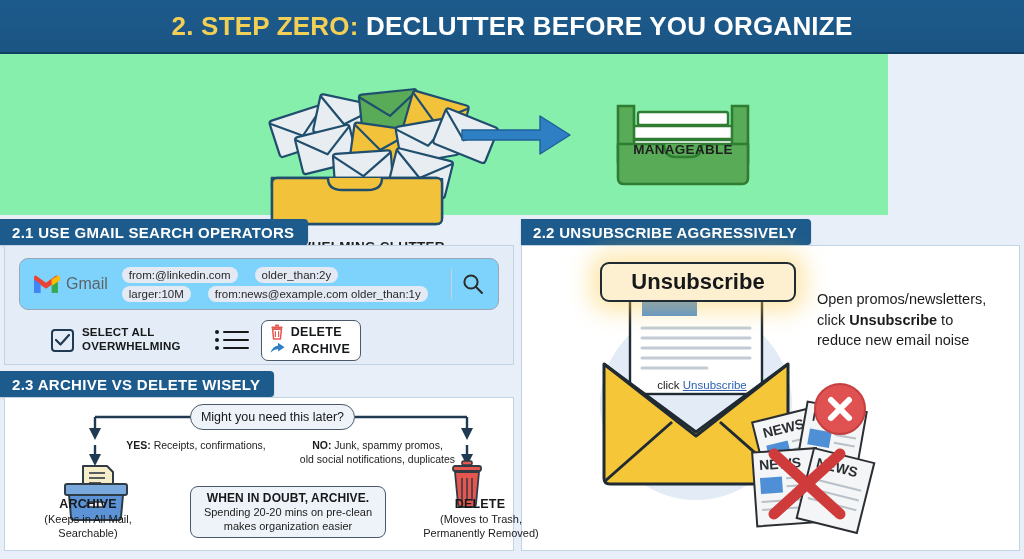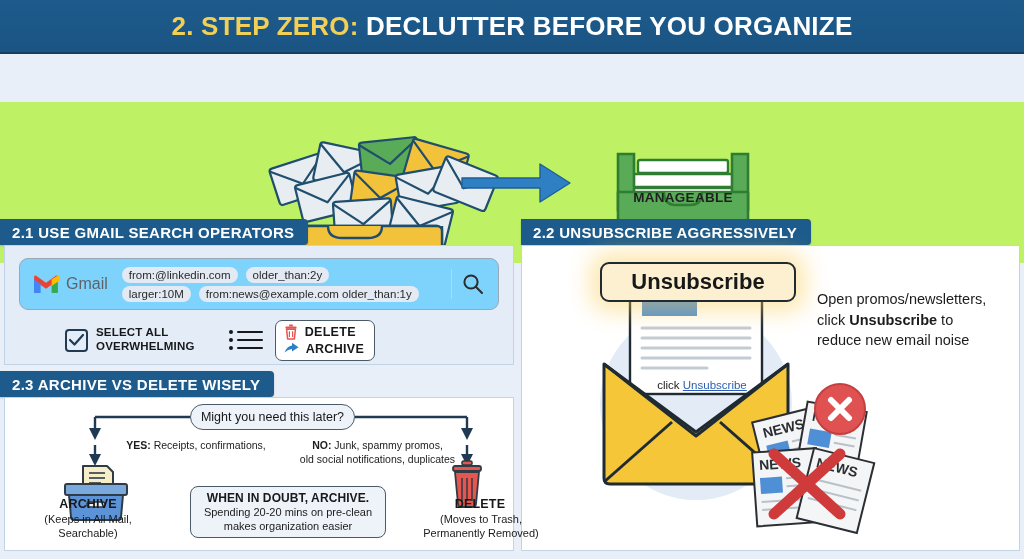--- a/index.html
+++ b/index.html
@@ -19,23 +19,22 @@
     border-bottom:2px solid #123f63;
   }
   .header h1 {
     font-size:26px; font-weight:bold; letter-spacing:.2px; color:#ffffff;
     white-space:nowrap;
   }
   .header .accent { color:#f2cf55; }
 
   
   .hero {
-    position:absolute; left:0; top:54px; width:1024px; height:161px;
-    background:#bef264;
-    margin-top:48px;
+    position:absolute; left:0; top:54px; width:888px; height:161px;
+    background:#86efac;
   }
   .hero-inner{ position:relative; width:100%; height:100%; }
 
   .count {
     position:absolute; left:293px; top:62px; width:120px; text-align:center;
     font-size:27px; font-weight:bold; color:#d6453e;
     text-shadow:1px 1px 0 rgba(0,0,0,.18);
   }
   .cap {
     position:absolute; font-size:13.5px; font-weight:bold; color:#1f1f1f;
@@ -66,30 +65,30 @@
   }
   .searchbar {
     position:absolute; left:14px; top:12px; width:480px; height:52px;
     background:#7dd3fc; border:1px solid #9aa7b4; border-radius:9px;
     display:flex; align-items:center;
   }
   .gmail-logo{ display:flex; align-items:center; gap:6px; padding:0 8px 0 12px; }
   .gm-svg{ width:28px; height:21px; }
   .gm-word{ font-size:16px; color:#5f6368; font-family:"Liberation Sans",sans-serif; }
   .chips { flex:1; display:flex; flex-direction:column; gap:3px; padding-left:6px; }
-  .chip-row{ display:flex; gap:8px; }
+  .chip-row{ display:flex; gap:17px; }
   .chip {
     background:#e3eaf3; color:#2a2a2a; font-size:11.5px;
     padding:2px 7px; border-radius:9px; white-space:nowrap;
   }
   .search-div{ width:1px; height:30px; background:#c9d2da; margin:0 10px; }
   .mag{ padding-right:14px; display:flex; align-items:center; }
 
   .ctrlrow{
-    position:absolute; left:60px; top:72px; width:450px; height:44px;
+    position:absolute; left:46px; top:72px; width:450px; height:44px;
     display:flex; align-items:center; gap:12px;
   }
   .selectall{ display:flex; align-items:center; gap:8px; }
   .chkbox{
     width:23px; height:23px; border:2.2px solid #1f3a52; border-radius:4px;
     display:flex; align-items:center; justify-content:center;
   }
   .selectall .lbl{ font-size:11.5px; font-weight:bold; color:#16181a; line-height:1.18; letter-spacing:.2px; }
   .listicon{ display:flex; flex-direction:column; gap:4px; margin-left:22px; }
   .li-line{ display:flex; align-items:center; gap:4px; }

